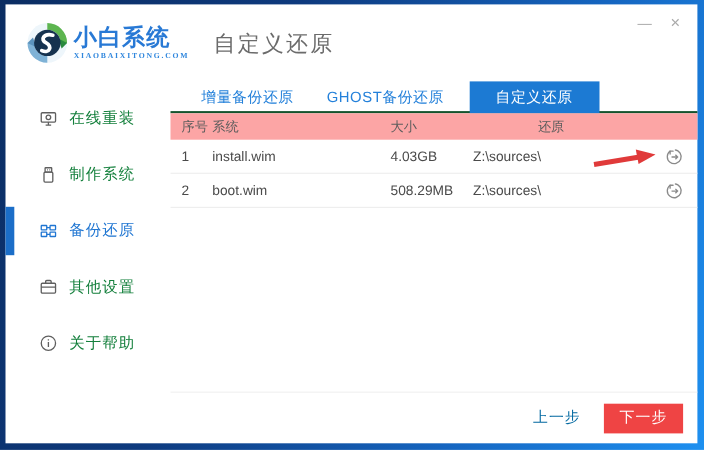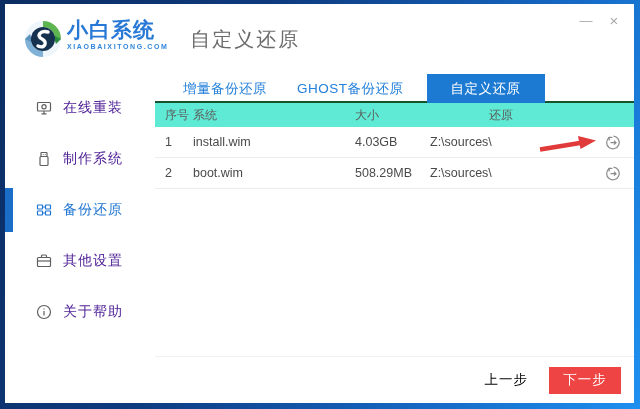--- a/index.html
+++ b/index.html
@@ -8,67 +8,67 @@
 
   .frame {
     position:relative; width:640px; height:409px;
     background:linear-gradient(110deg,#0b2d62 0%,#0e3a7e 35%,#1565c0 70%,#1e90f0 100%);
     padding:4px 6px 6px 5px;
   }
   .window { width:100%; height:100%; background:#fff; display:flex; flex-direction:column; }
 
   
   .titlebar { height:70px; flex:0 0 70px; display:flex; align-items:center; position:relative; padding-left:18px; }
-  .logo { display:flex; align-items:flex-start; }
+  .logo { display:flex; align-items:center;font-family:Liberation Serif, serif; }
   .logo svg { width:40px; height:40px; }
   .brand { margin-left:4px; display:flex; flex-direction:column; line-height:1; }
   .brand-name { font-size:21px; font-weight:bold; color:#2879d5; letter-spacing:1px; }
   .brand-domain { font-size:7px; color:#2f86dd; letter-spacing:1.6px; margin-top:3px; font-weight:bold; }
   .page-title { font-size:20px; color:#6b6b6b; margin-left:22px; letter-spacing:2px; }
   .win-controls { position:absolute; top:4px; right:6px; display:flex; }
   .win-btn { width:28px; height:24px; display:flex; align-items:center; justify-content:center;
              color:#a9a9a9; font-size:15px; cursor:pointer; }
   .win-btn.min { font-size:13px; }
 
   
   .body { flex:1; display:flex; min-height:0; }
 
   
   .sidebar { flex:0 0 150px; width:150px; padding-top:14px; display:flex; flex-direction:column; }
   .side-item { position:relative; height:40px; margin-bottom:11px; display:flex; align-items:center;
                padding-left:31px; cursor:pointer; }
   .side-item .s-icon { width:16px; height:16px; display:flex; align-items:center; justify-content:center; }
-  .side-item .s-label { margin-left:11px; font-size:14px; color:#4c1d95; letter-spacing:1px; }
+  .side-item .s-label { margin-left:11px; font-size:14px; color:#15803d; letter-spacing:1px; }
   .side-item.active .s-label { color:#2076d2; }
   .side-item.active::before { content:""; position:absolute; left:0; top:-2px; width:8px; height:44px; background:#1b6ec8; }
   .s-icon svg { stroke:#5f5f5f; }
   .side-item.active .s-icon svg { stroke:#2076d2; }
 
   
   .main { flex:1; display:flex; flex-direction:column; min-width:0; }
   .tabs { display:flex; height:29px; padding-left:13px; border-bottom:2px solid #14532d; }
   .tab { height:29px; display:flex; align-items:center; padding:0 15px; font-size:13.5px;
          color:#2380da; cursor:pointer; letter-spacing:0.5px; }
   .tab.active { background:#1c7ad3; color:#fff; padding:0 24px; margin-left:8px; }
 
-  .thead { height:24px; background:#5eead4; display:grid;
+  .thead { height:24px; background:#fca5a5; display:grid;
            grid-template-columns:28px 162px 75px 1fr 50px; align-items:center;
            padding:0 12px 0 10px; font-size:12px; color:#5c5c5c; }
   .thead .col-restore { text-align:center; }
   .trow { height:31px; display:grid; grid-template-columns:28px 162px 75px 1fr 50px;
           align-items:center; padding:0 12px 0 10px; font-size:12.5px; color:#4a4a4a;
           border-bottom:1px solid #ededed; }
   .cell-restore { display:flex; justify-content:flex-end; }
   .restore-btn { width:18px; height:18px; cursor:pointer; display:flex; align-items:center; justify-content:center; }
 
   .spacer { flex:1; }
 
   .footer { height:47px; border-top:1px solid #f0f0f0; display:flex; align-items:center;
             justify-content:flex-end; padding-right:13px; }
-  .prev-link { font-size:13.5px; color:#000000; cursor:pointer; margin-right:21px; letter-spacing:1px; }
+  .prev-link { font-size:13.5px; color:#0369a1; cursor:pointer; margin-right:21px; letter-spacing:1px; }
   .next-btn { width:72px; height:27px; background:#ef4444; color:#fff; border:none; font-size:13.5px;
               cursor:pointer; letter-spacing:1px; font-family:inherit; }
 
   
   .annotation-arrow { position:absolute; left:538px; top:134px; width:58px; height:20px; pointer-events:none; }
 </style>
 </head>
 <body>
 
 <div class="frame">

